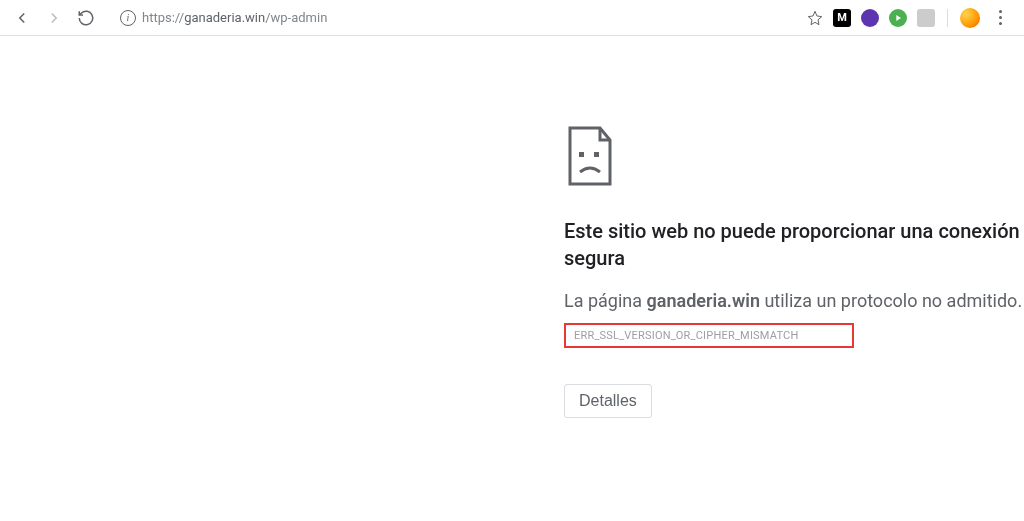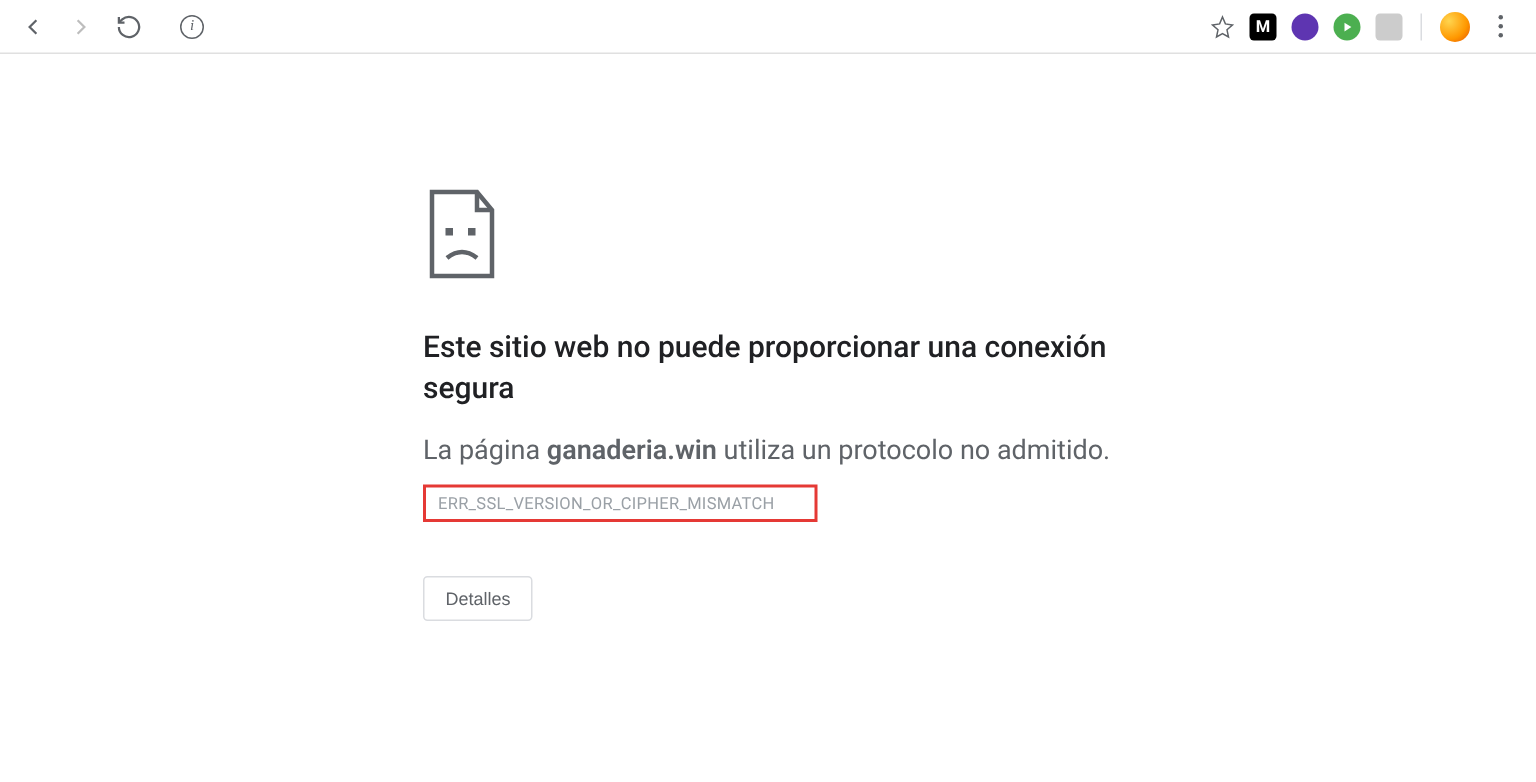--- a/index.html
+++ b/index.html
@@ -110,21 +110,21 @@
     }
     .menu-dots span {
       width: 3px;
       height: 3px;
       background: #5f6368;
       border-radius: 50%;
     }
     .content {
       padding-top: 90px;
       display: flex;
-      justify-content: center;
+      justify-content: flex-end;
     }
     .error-block {
       width: 460px;
     }
     .sad-doc {
       width: 52px;
       height: 60px;
       margin-bottom: 28px;
     }
     .err-title {
@@ -137,33 +137,33 @@
     .err-desc {
       font-size: 18px;
       color: #5f6368;
       margin-bottom: 12px;
     }
     .err-desc .bold { font-weight: 600; color: #5f6368; }
     .err-code-box {
       border: 2px solid #e53935;
       padding: 4px 8px;
       margin-bottom: 36px;
-      width: 263px;
+      width: 290px;
     }
     .err-code {
       font-size: 11px;
       color: #9aa0a6;
       letter-spacing: 0.2px;
     }
     .details-btn {
       display: inline-block;
       padding: 7px 14px;
       border: 1px solid #dadce0;
       border-radius: 3px;
-      font-size: 12px;
+      font-size: 16px;
       color: #5f6368;
       background: #fff;
       cursor: pointer;
     }
   </style>
 </head>
 <body>
 
 <div class="toolbar">
   <div class="nav-btn">
@@ -177,20 +177,23 @@
       </svg>
   </div>
   <div class="nav-btn">
     <svg viewBox="0 0 24 24" fill="none" stroke="currentColor" stroke-width="2">
         <path d="M3 12a9 9 0 1 0 3-6.7L3 8"></path>
         <path d="M3 3v5h5"></path>
       </svg>
   </div>
   <div class="addr-area">
     <div class="info-icon">i</div>
+    <div class="url-text">
+      <span>https://</span><span class="domain">ganaderia.win</span><span>/wp-admin</span>
+    </div>
   </div>
   <svg class="star-icon" viewBox="0 0 24 24" fill="none" stroke="currentColor" stroke-width="1.5">
       <path d="M12 2l2.9 6.9L22 10l-5.5 4.8L18 22l-6-3.5L6 22l1.5-7.2L2 10l7.1-1.1z"></path>
     </svg>
   <div class="ext-area">
     <div class="ext-icon ext-m">M</div>
     <div class="ext-icon ext-k"></div>
     <div class="ext-icon ext-o">
       <svg width="10" height="10" viewBox="0 0 24 24" fill="#fff">
           <path d="M8 5v14l11-7z"></path>

